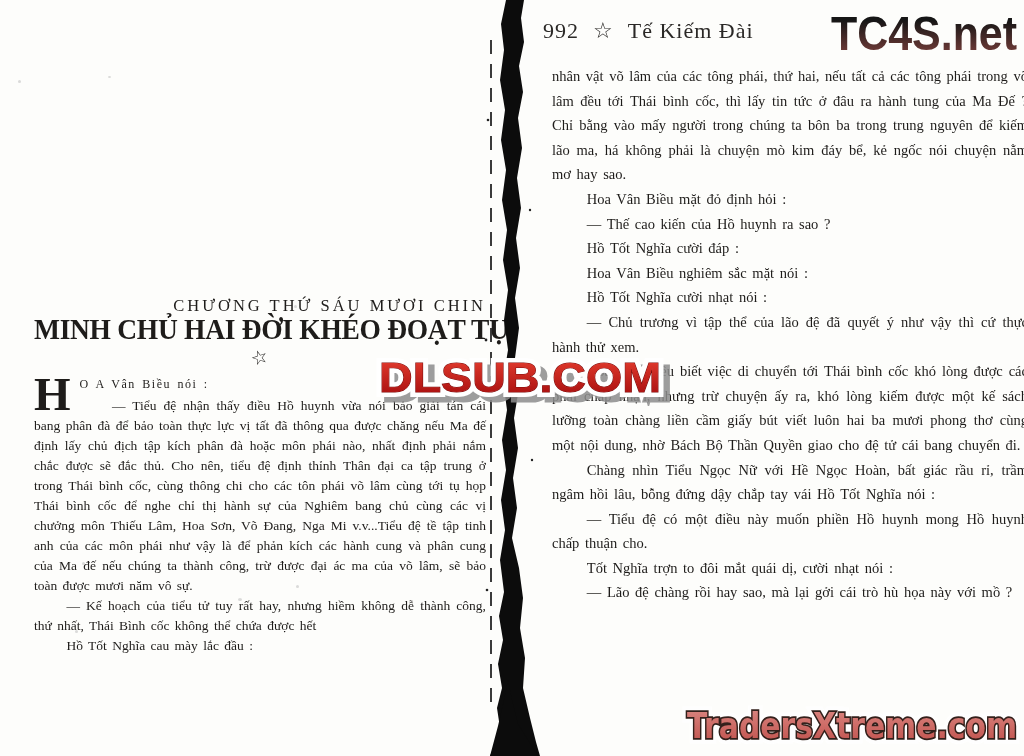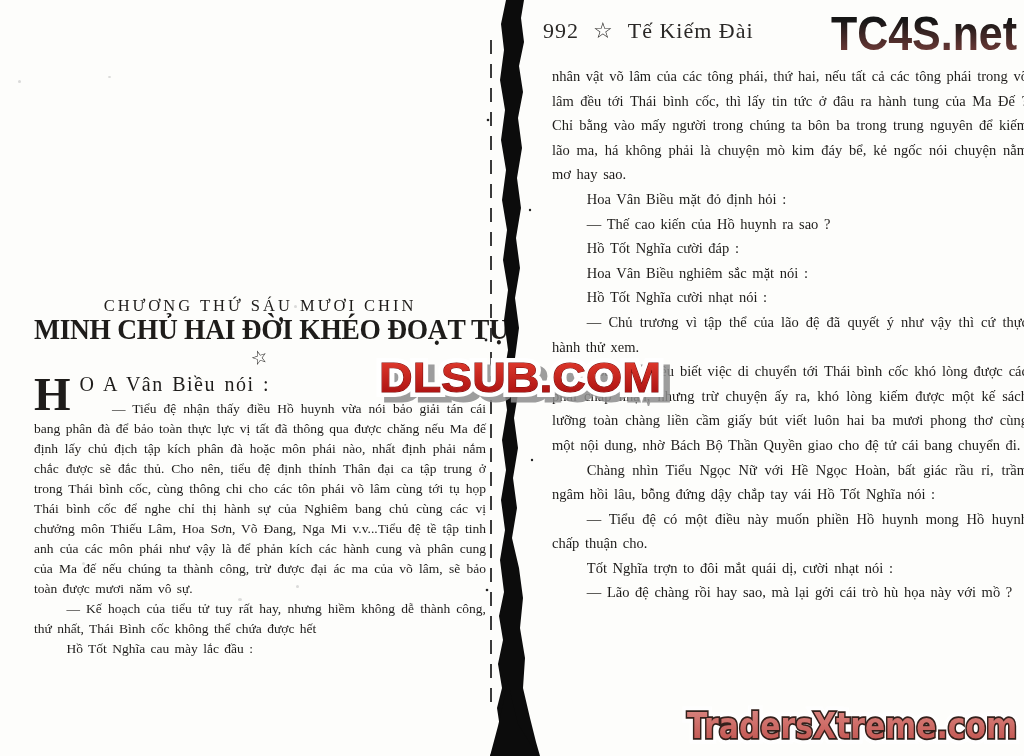--- a/index.html
+++ b/index.html
@@ -7,32 +7,32 @@
   #scan{position:relative;width:1024px;height:756px;background:#fdfdfb;overflow:hidden;}
 
   
   .page-col{position:absolute;color:#1e1c1a;}
   #left-col{left:34px;top:296px;width:452px;font-size:13.5px;line-height:20px;}
   #right-col{left:552px;top:64px;width:476px;font-size:14.5px;line-height:24.6px;}
   .page-col p{margin:0;text-align:justify;text-indent:2.4em;word-spacing:2px;}
   .page-col p.no-indent{text-indent:0;}
 
   
-  #chapter-line{text-align:center;font-size:16.5px;letter-spacing:3px;white-space:nowrap;
+  #chapter-line{text-align:right;font-size:16.5px;letter-spacing:3px;white-space:nowrap;
     font-weight:500;margin-bottom:4px;}
   #title-line{text-align:center;font-size:27.5px;font-weight:bold;letter-spacing:-0.3px;
     white-space:nowrap;margin-bottom:2px;transform:scaleY(1.05);}
   #ornament-star{display:block;text-align:center;font-size:19px;margin:8px 0 6px 0;}
   #ornament-star span{display:inline-block;transform:rotate(-18deg);}
 
   
   #dropcap-para{text-indent:0;margin-bottom:2px;}
   #dropcap{float:left;font-size:47px;line-height:37px;font-weight:bold;
     margin:2px 9px 0 0;font-family:"Liberation Serif",serif;}
-  #dropcap-rest{letter-spacing:1.5px;font-size:20px;}
+  #dropcap-rest{letter-spacing:1.5px;font-size:12px;}
 
   
   #page-header{position:absolute;left:543px;top:18px;font-size:22px;
     color:#2a2826;letter-spacing:1px;}
   #page-header .gap{display:inline-block;width:14px;}
 
   
   .wm{position:absolute;}
   #wm-tc4s{right:0px;top:2px;}
   #wm-dlsub{left:370px;top:350px;}

